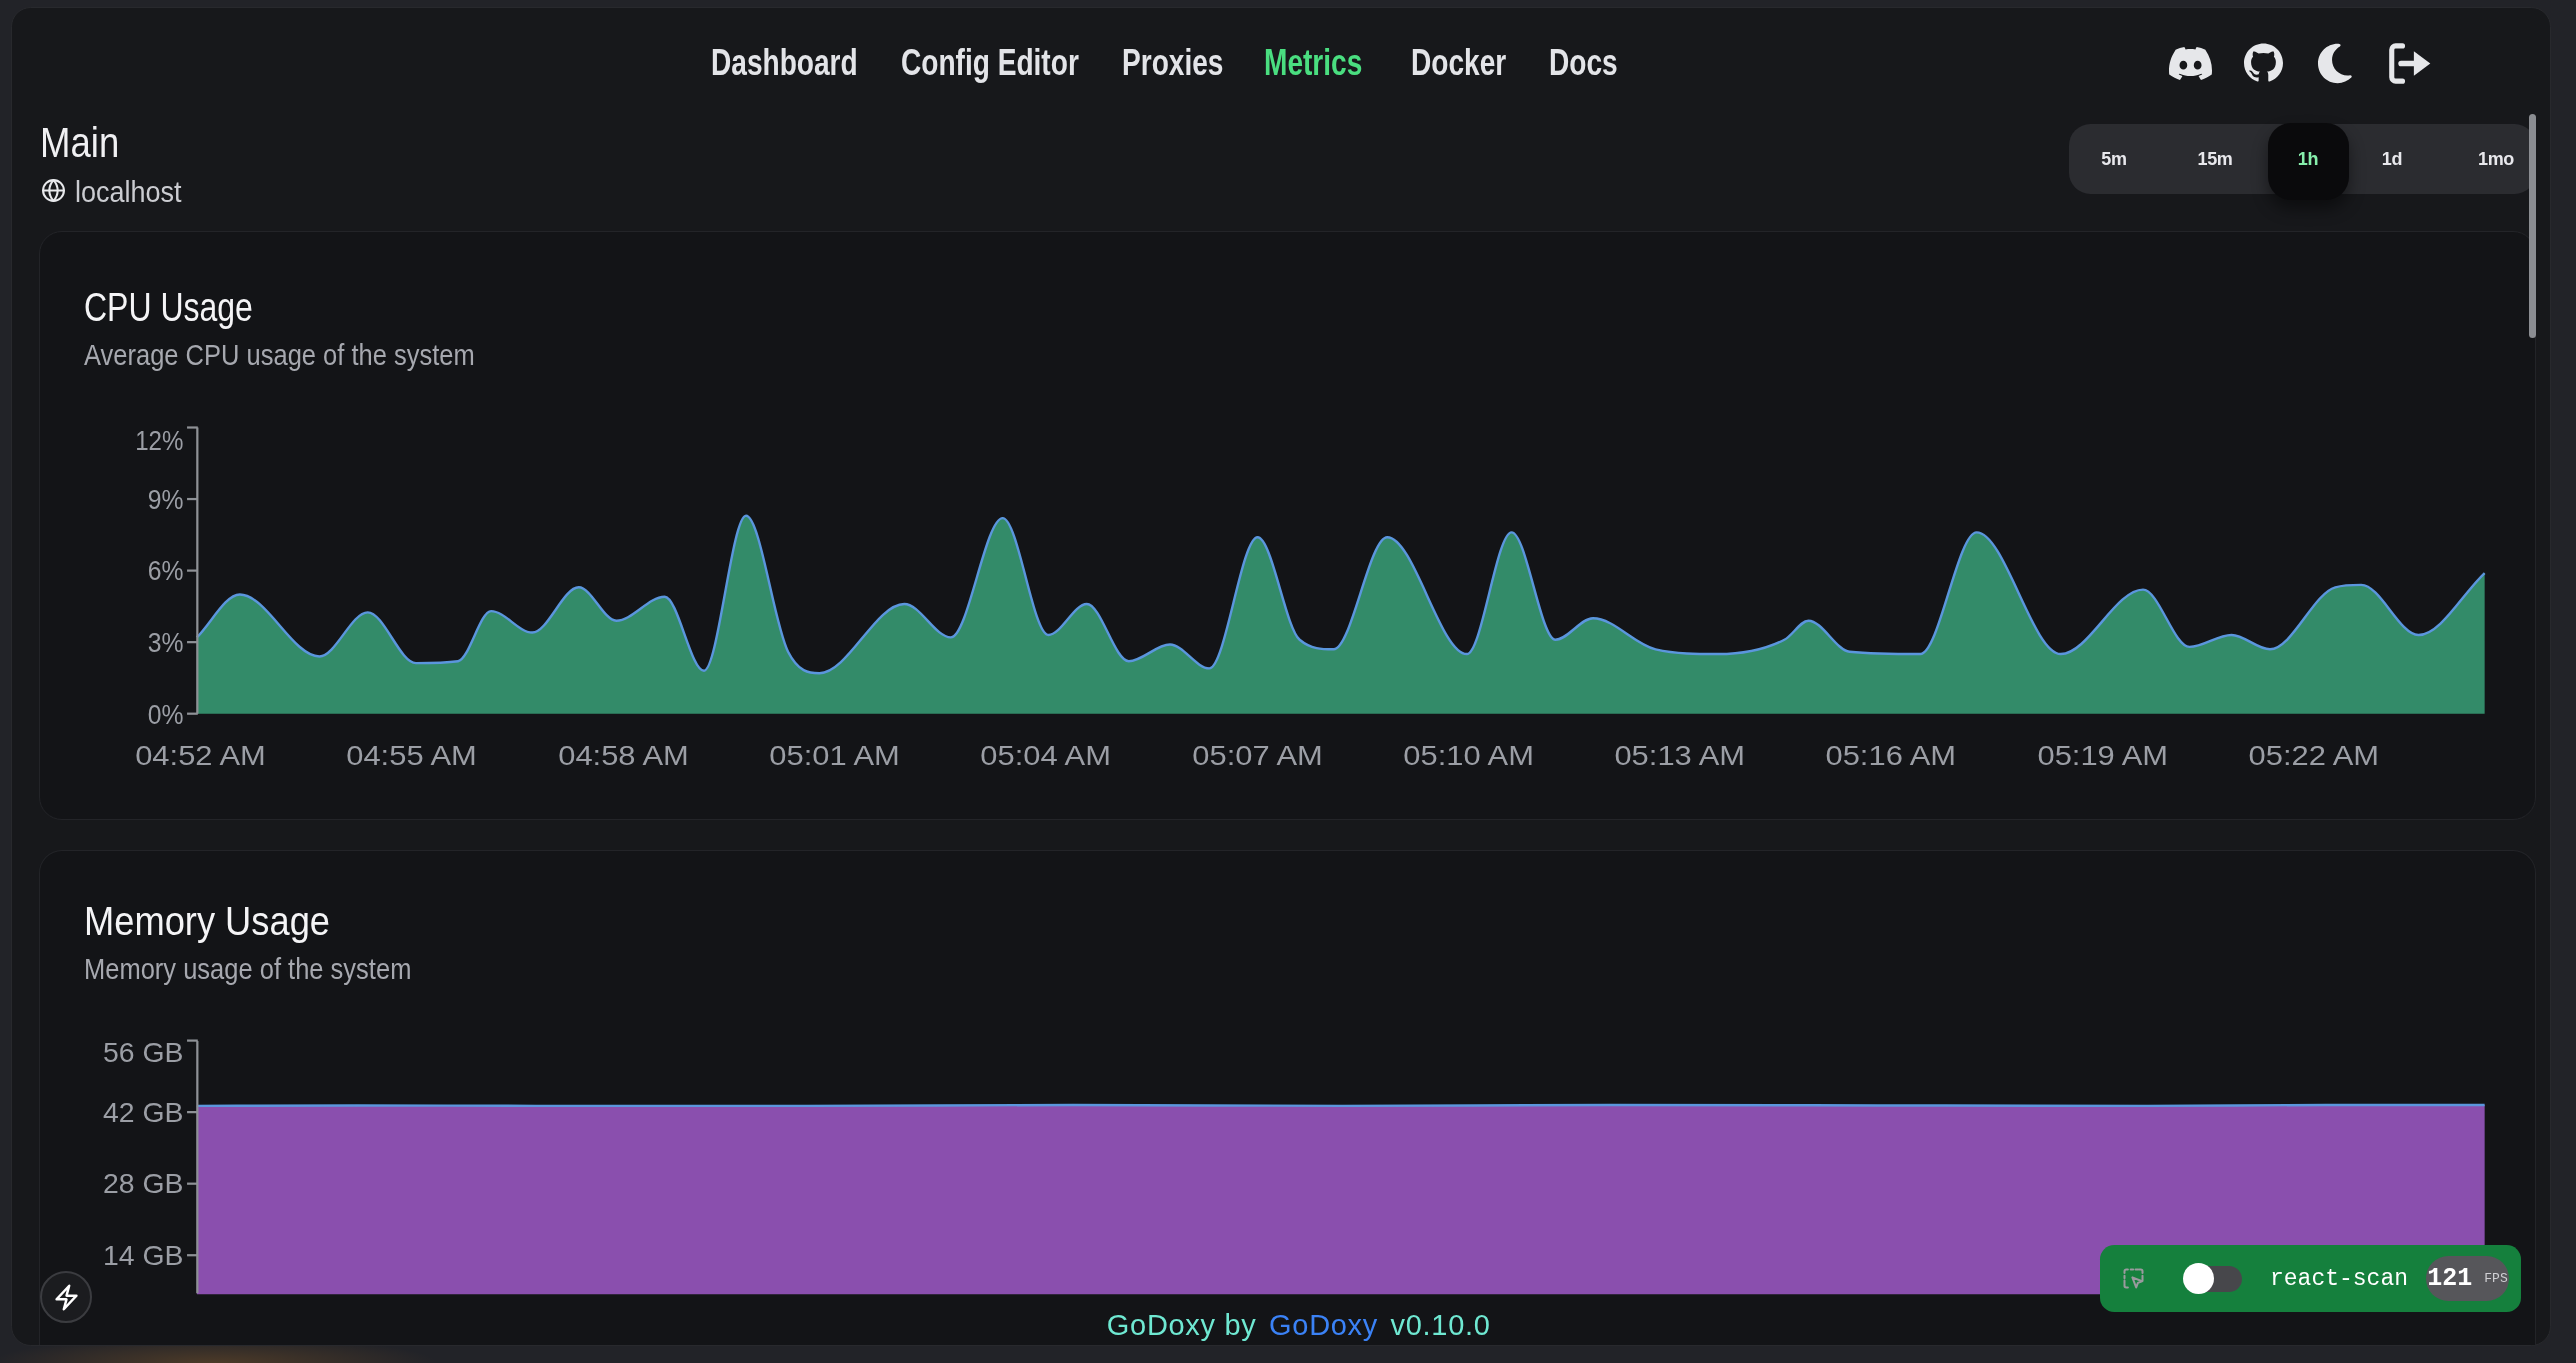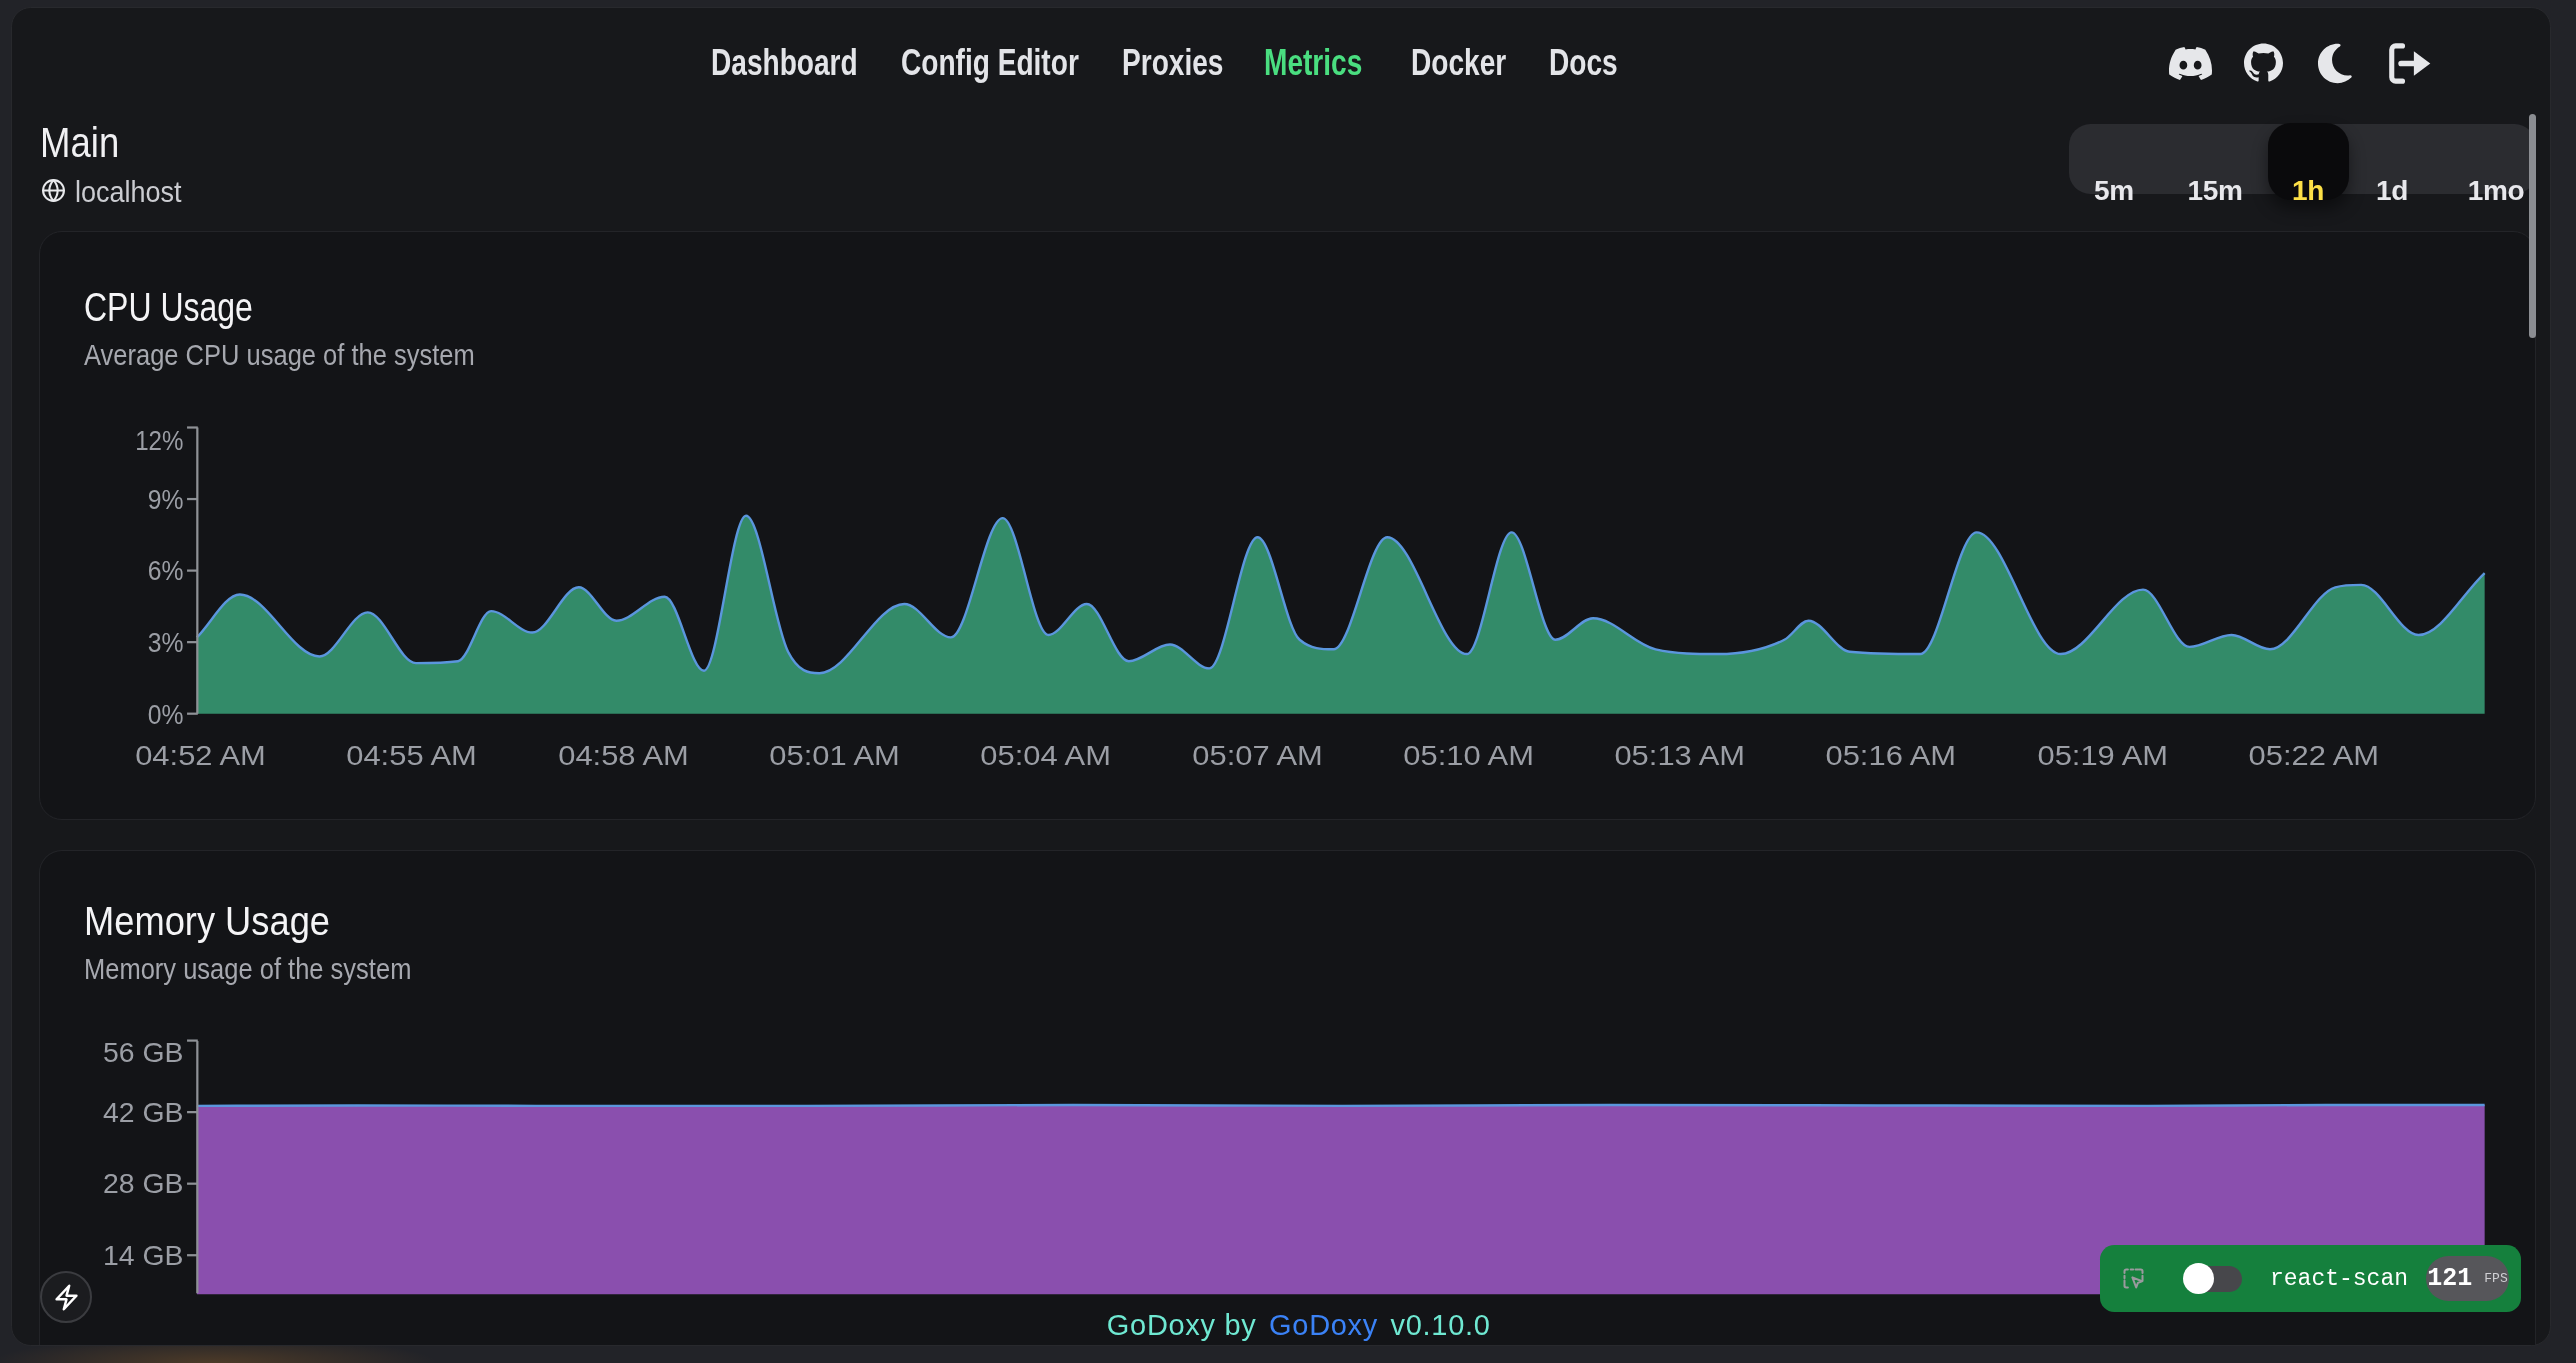--- a/index.html
+++ b/index.html
@@ -14,21 +14,21 @@
 
 .main-title { position:absolute; left:40px; top:118px; font-size:43px; letter-spacing:0;
   color:#f0f0f3; font-weight:400; transform:scaleX(0.85); transform-origin:0 0; white-space:nowrap; }
 .host { position:absolute; left:75px; top:175px; color:#cbccd1; font-size:30px;
   transform:scaleX(0.9); transform-origin:0 0; white-space:nowrap; }
 .globe { position:absolute; left:41px; top:178px; }
 
 .pill { position:absolute; left:2069px; top:124px; width:467px; height:70px; border-radius:21.5px;
   background:#2b2c30; }
 .ptxt { position:absolute; top:124px; height:70px; line-height:70px; transform:translateX(-50%);
-  font-size:28px; font-weight:700; color:#e8e8ec; letter-spacing:-0.3px;margin-top:32px; }
+  font-size:18px; font-weight:700; color:#e8e8ec; letter-spacing:-0.3px; }
 .chip { position:absolute; left:2268px; top:123px; width:81px; height:77px; border-radius:23px;
   background:#0a0a0c; box-shadow:0 9px 16px rgba(0,0,0,0.45); }
 
 .card { position:absolute; left:39px; width:2497px; background:#131417;
   border:1.8px solid #232428; border-radius:23px; }
 .ctitle { position:absolute; left:84px; font-size:41px; letter-spacing:0; color:#f4f4f6;
   font-weight:400; transform-origin:0 0; white-space:nowrap; }
 .csub { position:absolute; left:84px; font-size:30px; color:#a6a8af;
   transform:scaleX(0.85); transform-origin:0 0; white-space:nowrap; }
 
@@ -81,21 +81,21 @@
       <circle cx="12" cy="12" r="10"></circle>
       <path d="M2 12h20"></path>
       <path d="M12 2a15.3 15.3 0 0 1 4 10 15.3 15.3 0 0 1-4 10 15.3 15.3 0 0 1-4-10 15.3 15.3 0 0 1 4-10z"></path>
     </svg></div>
 <div class="host">localhost</div>
 
 <div class="pill"></div>
 <div class="chip"></div>
 <div class="ptxt" style="left:2114px">5m</div>
 <div class="ptxt" style="left:2215px">15m</div>
-<div class="ptxt" style="left:2308px;color:#fde047">1h</div>
+<div class="ptxt" style="left:2308px;color:#86efac">1h</div>
 <div class="ptxt" style="left:2392px">1d</div>
 <div class="ptxt" style="left:2496px">1mo</div>
 
 <div class="card" style="top:231px; height:589px;"></div>
 <div class="card" style="top:850px; height:495px; border-bottom:none; border-radius:23px 23px 0 0;"></div>
 <div class="ctitle" style="top:284px; transform:scaleX(0.78)">CPU Usage</div>
 <div class="csub" style="top:338px">Average CPU usage of the system</div>
 <div class="ctitle" style="top:898px; transform:scaleX(0.885)">Memory Usage</div>
 <div class="csub" style="top:952px">Memory usage of the system</div>
 

